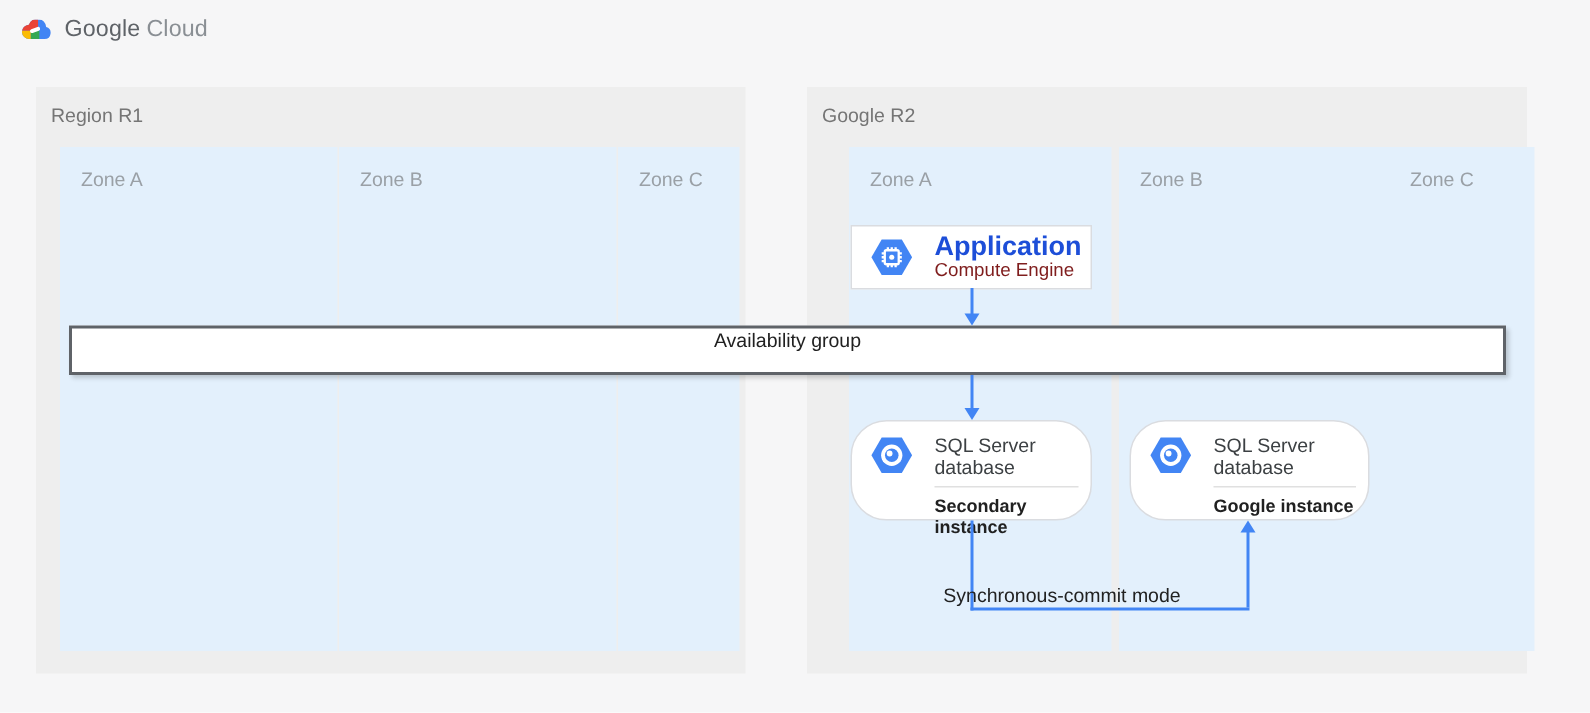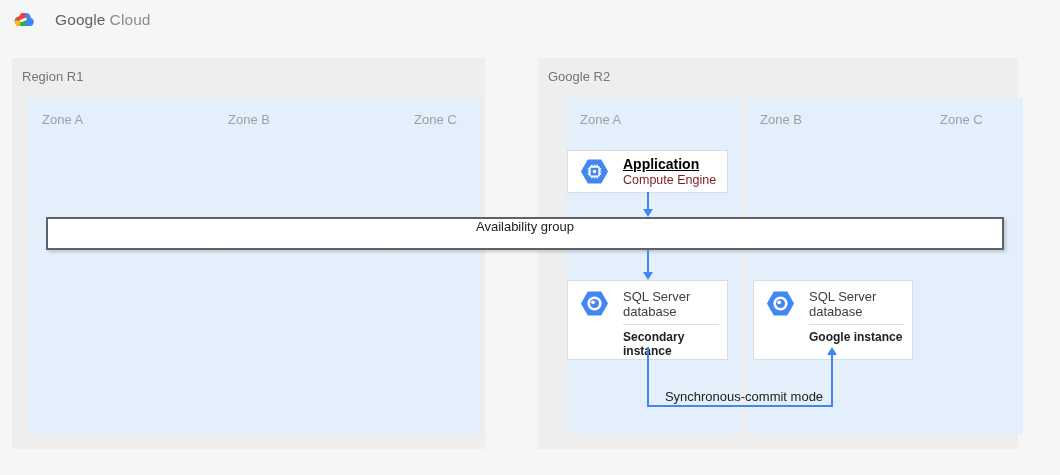--- a/index.html
+++ b/index.html
@@ -5,27 +5,27 @@
   html,body { margin:0; padding:0; }
   .canvas {
     position:relative; width:1060px; height:475px;
     background:#f6f6f7; overflow:hidden;
     font-family:"Liberation Sans", sans-serif;
     -webkit-font-smoothing:antialiased;
   }
   
   .logo { position:absolute; left:14px; top:11px; display:flex; align-items:center; }
   .logo svg { display:block; }
-  .logo-text { margin-left:20px; font-size:15.5px; letter-spacing:0.1px; }
+  .logo-text { margin-left:8px; font-size:15.5px; letter-spacing:0.1px; }
   .logo-text .primary { color:#5f6368; }
   .logo-text .secondary { color:#8a8f94; margin-left:4px; }
 
   
   .region { position:absolute; top:58px; height:391px; background:#eeeeee; }
-  #region-r1 { left:12px;  width:473px; }
+  #region-r1 { left:24px;  width:473px; }
   #region-r2 { left:538px; width:480px; }
   .region-label { position:absolute; left:10px; top:11px; font-size:13px; color:#757575; }
   .zone { position:absolute; top:40px; height:336px; background:#e3f0fc;padding-left:13px; }
   .zone-label { position:absolute; left:14px; top:14px; font-size:13px; color:#9aa0a6; }
   #r1-zone-a { left:16px;  width:172px; }
   #r1-zone-b { left:202px; width:172px; }
   #r1-zone-c { left:388px; width:68px; }
   #r2-zone-a { left:28px;  width:162px; }
   #r2-zone-b { left:208px; width:172px; }
   #r2-zone-c { left:388px; width:84px; }
@@ -42,24 +42,24 @@
   
   .node {
     position:absolute; background:#fff; border:1px solid #dadce0;
     box-sizing:border-box; z-index:4;
   }
   #node-application { left:567px; top:150px; width:161px; height:43px;
     display:flex; align-items:center; }
   .node-icon { margin-left:11px; width:31px; height:31px; flex:0 0 31px; }
   .node-icon svg { display:block; }
   .node-text { margin-left:13px; line-height:16px; }
-  .node-title { font-size:14px; font-weight:bold; color:#000000;text-decoration:underline; }
+  .node-title { font-size:18px; font-weight:bold; color:#1d4ed8; }
   .node-sub { font-size:12.5px; color:#7f1d1d; }
 
-  .sql-node { width:161px; height:80px; }
+  .sql-node { width:161px; height:67px;border-radius:24px; }
   #node-sql-secondary { left:567px; top:280px; }
   #node-sql-standby  { left:753px; top:280px; width:160px; }
   .sql-top { display:flex; align-items:center; height:39px; }
   .sql-top .node-icon { margin-top:5px; }
   .sql-title { margin-left:13px; margin-top:6px; font-size:13px; color:#3c4043;
     line-height:15px; width:86px; }
   .sql-divider { height:1px; background:#e0e0e0; margin:4px 8px 0 55px; }
   .sql-role { margin-left:55px; margin-top:5px; font-size:12px; font-weight:bold; color:#212121; }
 
   
@@ -73,21 +73,21 @@
     border-bottom:8px solid #4285f4; }
   #arrow1-line { left:647px; top:192px; height:18px; }
   #arrow1-head { left:643px; top:209px; }
   #arrow2-line { left:647px; top:250px; height:23px; }
   #arrow2-head { left:643px; top:272px; }
   #sync-down   { left:647px; top:347px; height:60px; }
   #sync-horiz  { left:647px; top:405px; width:186px; }
   #sync-upline { left:831px; top:353px; height:52px; }
   #sync-uphead { left:827px; top:347px; }
   .sync-label {
-    position:absolute; left:652px; top:389px; width:184px; text-align:center;
+    position:absolute; left:616px; top:389px; width:184px; text-align:center;
     font-size:13px; color:#212121; z-index:7;
   }
 </style>
 </head>
 <body>
 
 <div class="canvas">
 
   <div class="logo">
     <span>

